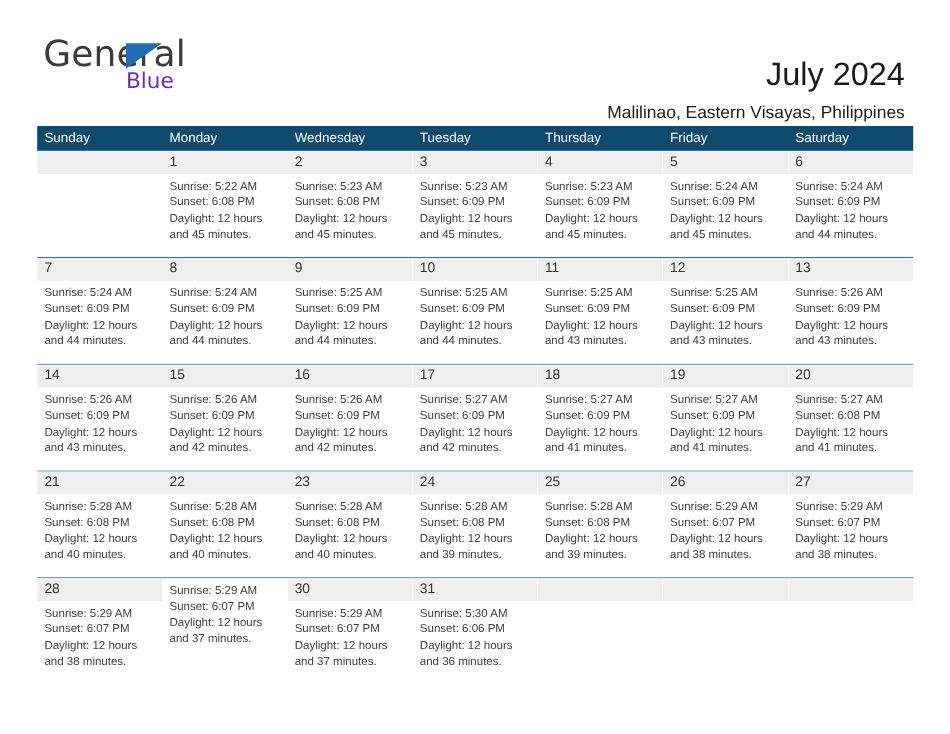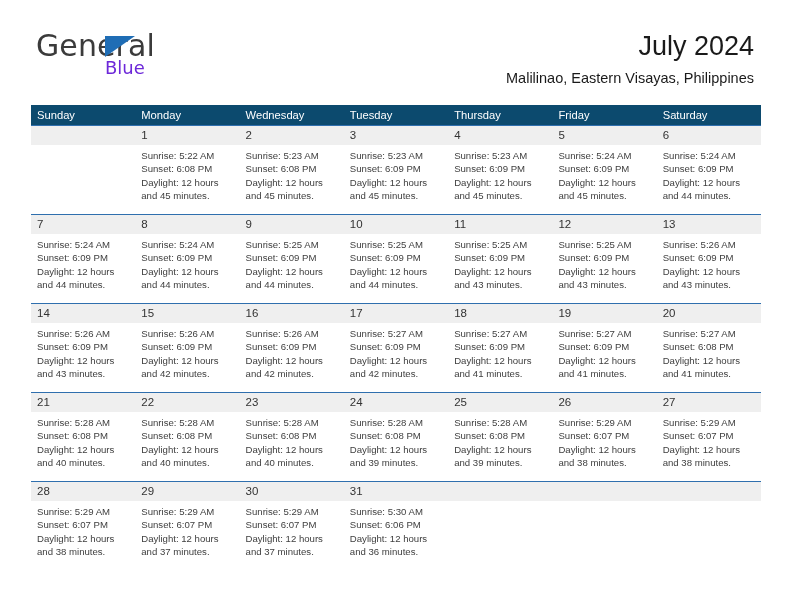--- a/index.html
+++ b/index.html
@@ -60,21 +60,21 @@
     left: 69px;
     top: 22px;
     font-size: 18px;
     color: #6d28d9;
     line-height: 26px;
     font-family: "DejaVu Sans", sans-serif;
   }
   .title-block {
     position: absolute;
     right: 38px;
-    top: 30px;
+    top: 46px;
     text-align: right;
     margin-left: 32px;
   }
   .cal-title {
     font-size: 27px;
     color: #1a1a1a;
     line-height: 32px;
     white-space: nowrap;
     font-weight: normal;
   }
@@ -507,23 +507,20 @@
             <span class="daynum">28</span>
           </div>
         <div class="day-info">
           <div>Sunrise: 5:29 AM</div>
           <div>Sunset: 6:07 PM</div>
           <div>Daylight: 12 hours</div>
           <div>and 38 minutes.</div>
         </div>
       </div>
       <div class="day">
-        <div class="daynum-band">
-            <span class="daynum">29</span>
-          </div>
         <div class="day-info">
           <div>Sunrise: 5:29 AM</div>
           <div>Sunset: 6:07 PM</div>
           <div>Daylight: 12 hours</div>
           <div>and 37 minutes.</div>
         </div>
       </div>
       <div class="day">
         <div class="daynum-band">
             <span class="daynum">30</span>

